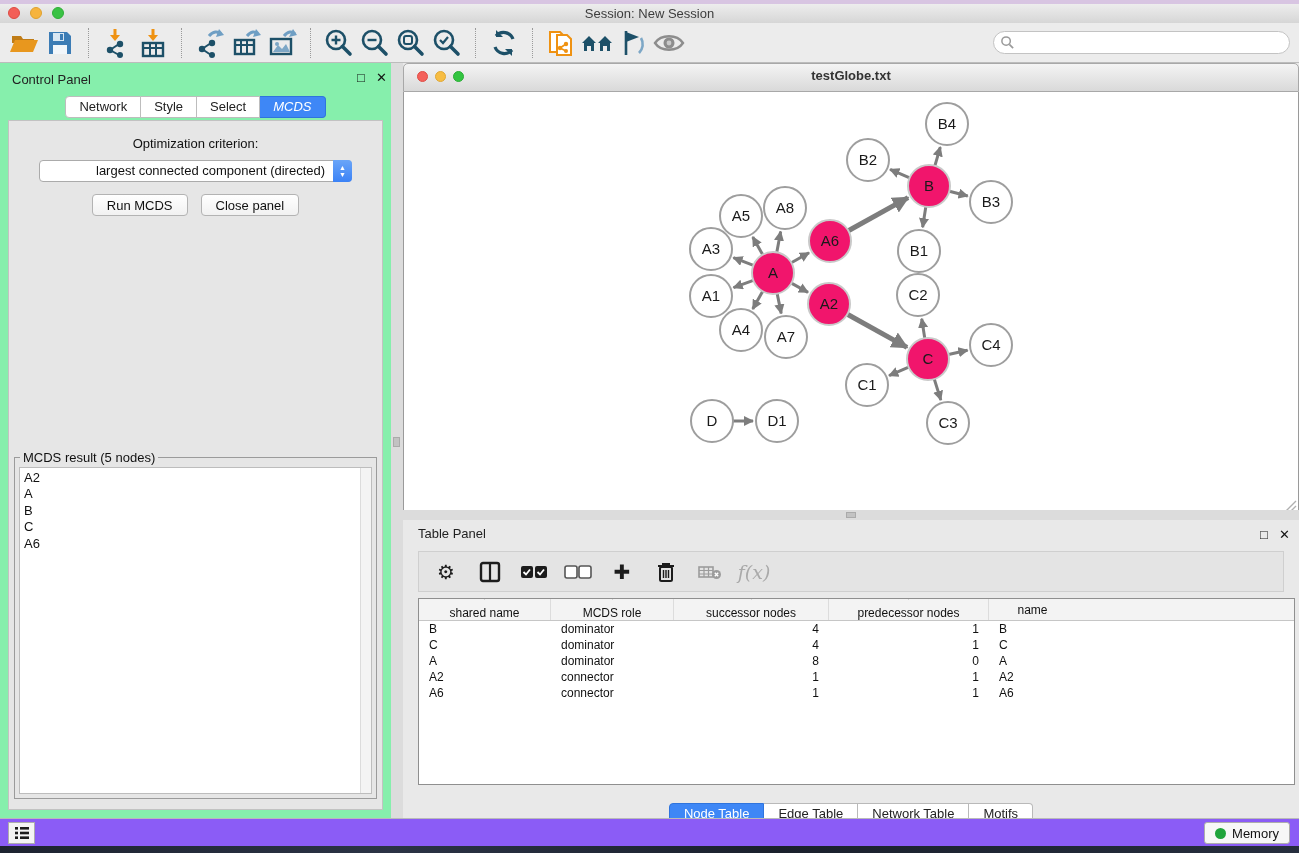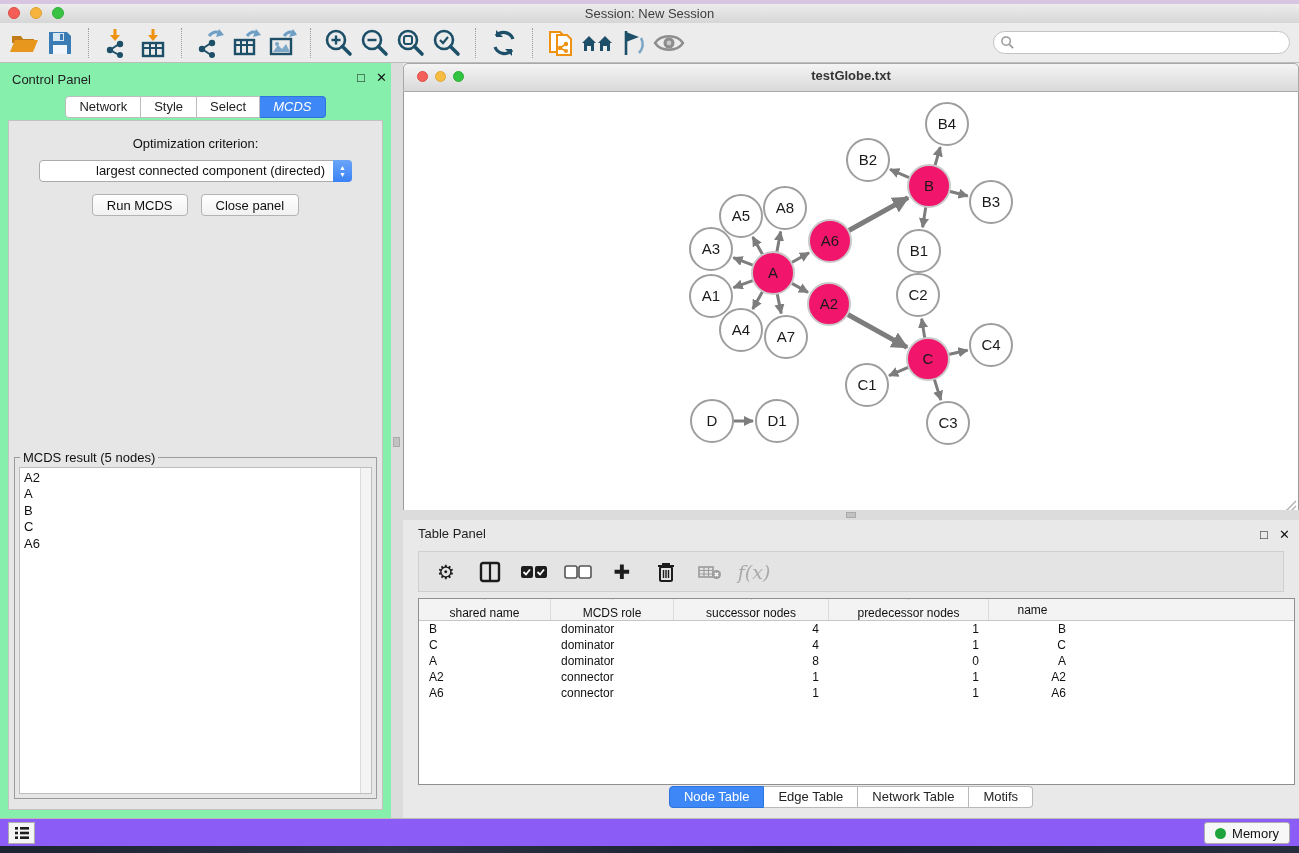--- a/index.html
+++ b/index.html
@@ -72,26 +72,26 @@
   #tp-title { left:15px; top:6px; font-size:13px; color:#222; position:absolute; }
   #tp-float { left:857px; } #tp-close { left:876px; font-weight:bold; }
   #tp-toolbar { position:absolute; left:15px; top:31px; width:866px; height:41px; background:#e4e4e4; border:1px solid #cfcfcf; display:flex; align-items:center; padding-left:12px; gap:14px; }
   .tp-btn { width:30px; height:30px; display:flex; align-items:center; justify-content:center; }
   .glyph { font-size:20px; color:#1c1c1c; }
   #fx-label { font-family:"DejaVu Serif","Liberation Serif",serif; font-style:italic; font-size:19px; color:#a9a9a9; }
   #data-table { position:absolute; left:15px; top:78px; width:877px; height:187px; background:#fff; border:1px solid #8f8f8f; overflow:hidden; }
   #thead { display:flex; height:22px; background:#f3f3f3; border-bottom:1px solid #c6c6c6; }
   .th { display:flex; align-items:center; justify-content:center; gap:6px; font-size:12px; color:#111; border-right:1px solid #dcdcdc; height:100%;flex-direction:column; }
   .th:last-child { border-right:none; }
-  .c0{width:132px;} .c1{width:123px;} .c2{width:155px;} .c3{width:160px;} .c4{width:87px;text-align:right;}
+  .c0{width:132px;} .c1{width:123px;} .c2{width:155px;} .c3{width:160px;} .c4{width:87px;}
   .trow { display:flex; height:16px; font-size:12px; color:#111; }
   .td { padding:1px 10px 0 10px; white-space:nowrap; overflow:hidden; }
   .td.num { text-align:right; }
   
-  #tp-tabs { position:absolute; left:0; top:266px; width:100%; display:flex; justify-content:center; }
+  #tp-tabs { position:absolute; left:0; top:283px; width:100%; display:flex; justify-content:center; }
   .tp-tab { font-size:13px; padding:2px 14px; background:#fff; border:1px solid #b9b9b9; border-left:none; color:#222; line-height:16px; }
   .tp-tab:first-child { border-left:1px solid #b9b9b9; border-radius:4px 0 0 4px; }
   .tp-tab:last-child { border-radius:0 4px 4px 0; }
   .tp-tab.active { background:#3e87f6; border-color:#2f74dd; color:#fff; }
 
   
   #status-bar { left:0; top:818px; width:1299px; height:28px; background:#8b5cf6; border-top:1px solid #bababa; }
   #list-btn { position:absolute; left:8px; top:3px; width:27px; height:22px; background:#f4f4f4; border:1px solid #adadad; display:flex; align-items:center; justify-content:center; }
   #memory-btn { position:absolute; right:9px; top:3px; height:22px; background:#f7f7f7; border:1px solid #adadad; border-radius:3px; display:flex; align-items:center; gap:6px; padding:0 10px; font-size:13px; color:#111; }
   #memory-dot { width:11px; height:11px; border-radius:50%; background:#1fa43b; }

